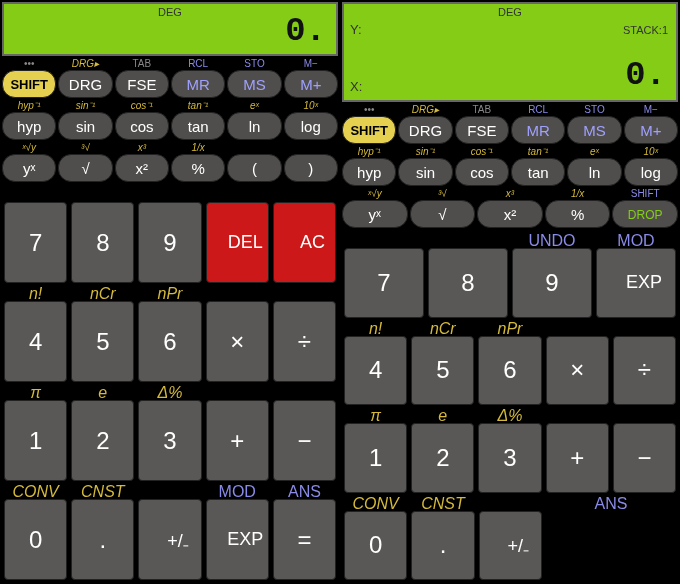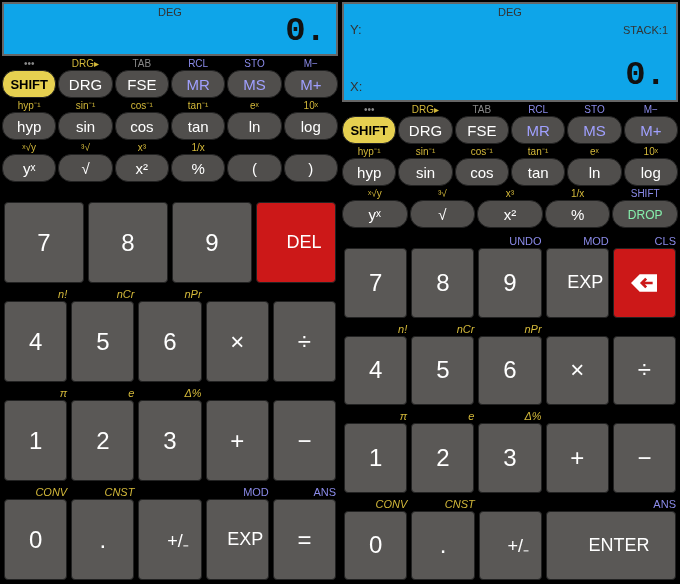--- a/index.html
+++ b/index.html
@@ -1,53 +1,53 @@
 <!DOCTYPE html>
 <html><head>
 <meta charset="utf-8">
 <style>
   * { margin: 0; padding: 0; box-sizing: border-box; font-family: Arial, sans-serif; }
   body { background: #000; width: 680px; height: 584px; display: flex; }
   .calc { width: 340px; height: 584px; display: flex; flex-direction: column; background: #000; }
 
   
   .display {
-    background: #0ea5e9; border: 2px solid #666; margin: 2px;
+    background: #84cc16; border: 2px solid #666; margin: 2px;
     position: relative; padding: 16px 8px;
   }
   .disp1 { height: 54px; }
   .disp2 { height: 100px; }
   .deg-label { font-size: 11px; color: #333; position: absolute; top: 2px; left: 50%; transform: translateX(-50%); }
   .stack-label { font-size: 11px; color: #333; position: absolute; top: 20px; right: 8px; }
   .disp-val { font-family: "Courier New", monospace; font-size: 34px; font-weight: bold; text-align: right; color: #111; position: absolute; bottom: 4px; right: 10px; }
   .yrow { position: absolute; top: 18px; left: 6px; font-size: 13px; color:#333; }
   .xrow { position: absolute; bottom: 6px; left: 6px; right: 10px; display: flex; justify-content: space-between; align-items: flex-end; }
   .xrow span:first-child { font-size: 13px; color:#333; }
   .xrow span:last-child { font-family: "Courier New", monospace; font-size: 34px; font-weight: bold; color:#111; }
 
   
   .frow { display: flex; gap: 2px; padding: 0 2px; margin-bottom: 2px; }
   .frow .cell { flex: 1; display: flex; flex-direction: column; }
   .sup {
     font-size: 10px; text-align: center; line-height: 12px; height: 12px;
-    color: #d4b93a; 
+    color: #d4b93a; font-style: italic;
   }
   .sup.gray { color: #888; font-style: normal; }
   .sup.blue { color: #8a8ae8; font-style: normal; }
   .fbtn {
     background: #504e4c; color: #fff; font-size: 15px; text-align: center;
     line-height: 28px; height: 28px; border: 1px solid #222; border-radius: 13px;
   }
   .fbtn.shift { background: #e6d050; color: #000; font-weight: bold; font-size: 13px; }
 
   
   .numpad { flex: 1; display: flex; flex-direction: column; gap: 4px; padding: 4px; }
   .nrow { flex: 1; display: flex; gap: 4px; }
   .ncell { flex: 1; display: flex; flex-direction: column; }
-  .nsup { font-size: 11px; text-align: right; height: 14px; line-height: 14px; color: #d4b93a; font-style: italic; }
+  .nsup { font-size: 16px; text-align: center; height: 14px; line-height: 14px; color: #d4b93a; font-style: italic; }
   .nsup.blue { color: #8a8ae8; font-style: normal; }
   .nbtn {
     flex: 1; background: #5a5856; color: #fff; font-size: 24px;
     display: flex; align-items: center; justify-content: center;
     border: 1px solid #222; border-radius: 4px;
   }
   .nbtn.red { background: #cc1818; }
   .nbtn.small { font-size: 18px; padding-left: 16px; }
   .nbtn svg { width: 26px; height: 18px; }
 </style>
@@ -152,20 +152,24 @@
           <div class="nbtn">8</div>
         </div>
       <div class="ncell">
           <div class="nsup"></div>
           <div class="nbtn">9</div>
         </div>
       <div class="ncell">
           <div class="nsup"></div>
           <div class="nbtn red small">DEL</div>
         </div>
+      <div class="ncell">
+          <div class="nsup"></div>
+          <div class="nbtn red small">AC</div>
+        </div>
     </div>
     <div class="nrow">
       <div class="ncell">
           <div class="nsup">n!</div>
           <div class="nbtn">4</div>
         </div>
       <div class="ncell">
           <div class="nsup">nCr</div>
           <div class="nbtn">5</div>
         </div>
@@ -304,21 +308,21 @@
     <div class="cell">
         <div class="sup">x³</div>
         <div class="fbtn">x²</div>
       </div>
     <div class="cell">
         <div class="sup">1/x</div>
         <div class="fbtn">%</div>
       </div>
     <div class="cell">
         <div class="sup blue">SHIFT</div>
-        <div class="fbtn" style="color:#86efac;font-size:12px">DROP</div>
+        <div class="fbtn" style="color:#84cc16;font-size:12px">DROP</div>
       </div>
   </div>
 
   <div class="numpad">
     <div class="nrow">
       <div class="ncell">
           <div class="nsup"></div>
           <div class="nbtn">7</div>
         </div>
       <div class="ncell">
@@ -326,29 +330,20 @@
           <div class="nbtn">8</div>
         </div>
       <div class="ncell">
           <div class="nsup blue">UNDO</div>
           <div class="nbtn">9</div>
         </div>
       <div class="ncell">
           <div class="nsup blue">MOD</div>
           <div class="nbtn small">EXP</div>
         </div>
-      <div class="ncell">
-          <div class="nsup blue">CLS</div>
-          <div class="nbtn red">
-            <svg viewBox="0 0 24 16">
-              <path d="M8 0 L24 0 L24 16 L8 16 L0 8 Z" fill="#fff"></path>
-              <path d="M10 8 L20 8 M14 4 L10 8 L14 12" stroke="#cc1818" stroke-width="2.5" fill="none"></path>
-            </svg>
-          </div>
-        </div>
     </div>
     <div class="nrow">
       <div class="ncell">
           <div class="nsup">n!</div>
           <div class="nbtn">4</div>
         </div>
       <div class="ncell">
           <div class="nsup">nCr</div>
           <div class="nbtn">5</div>
         </div>
@@ -395,17 +390,16 @@
       <div class="ncell">
           <div class="nsup">CNST</div>
           <div class="nbtn">.</div>
         </div>
       <div class="ncell">
           <div class="nsup"></div>
           <div class="nbtn small">+/₋</div>
         </div>
       <div class="ncell" style="flex:2.05">
           <div class="nsup blue">ANS</div>
-          <div class="nbtn small">ENTER</div>
         </div>
     </div>
   </div>
 </div>
 
 </body></html>

